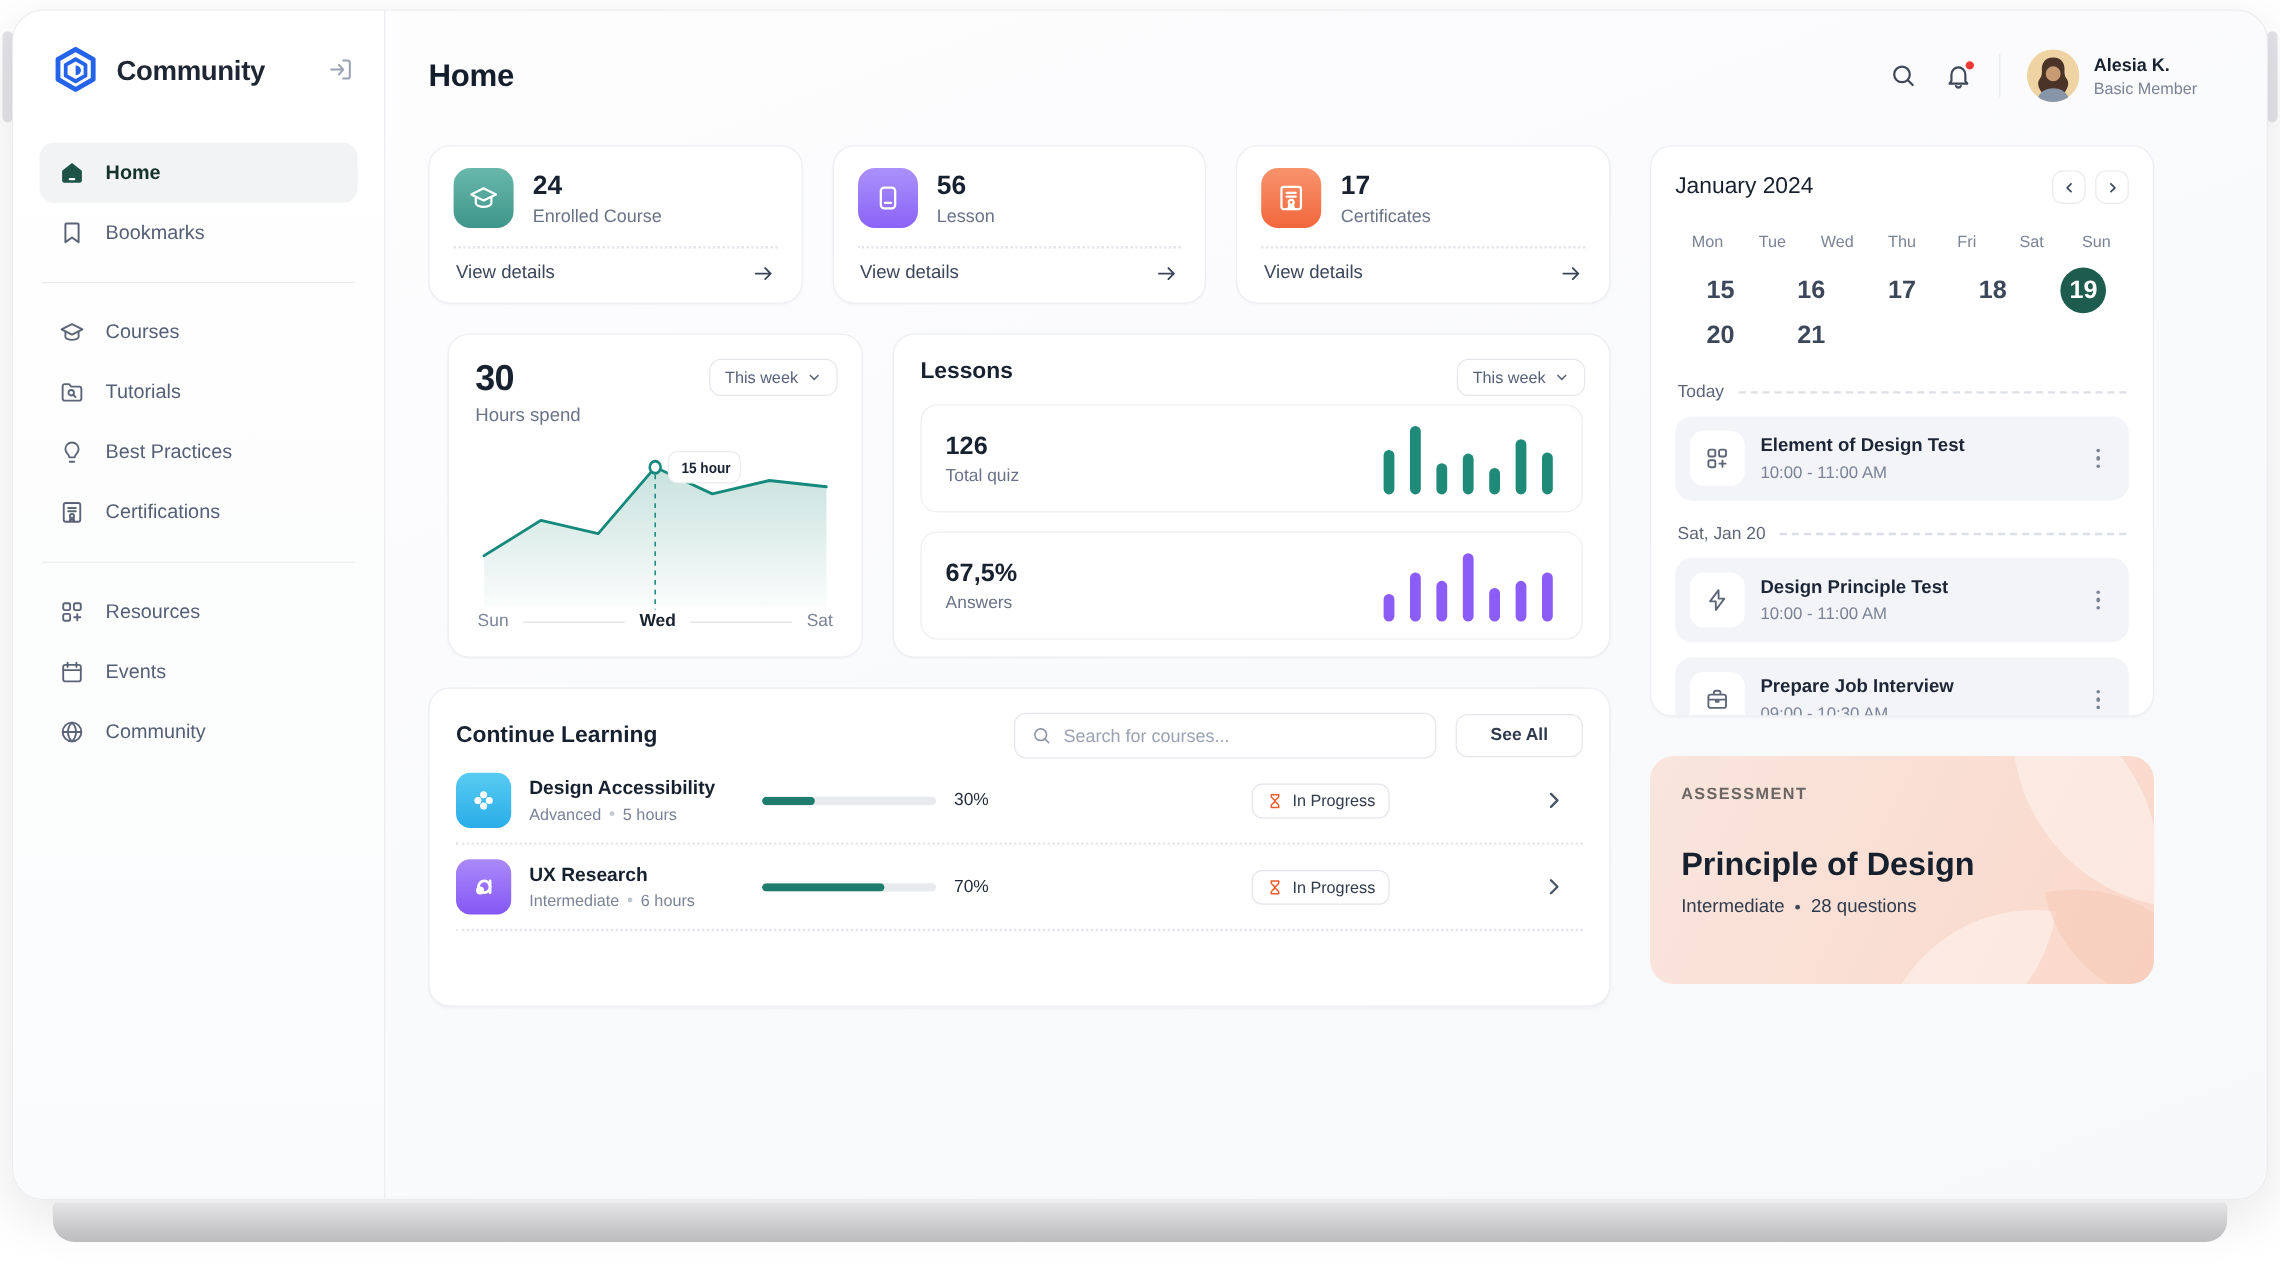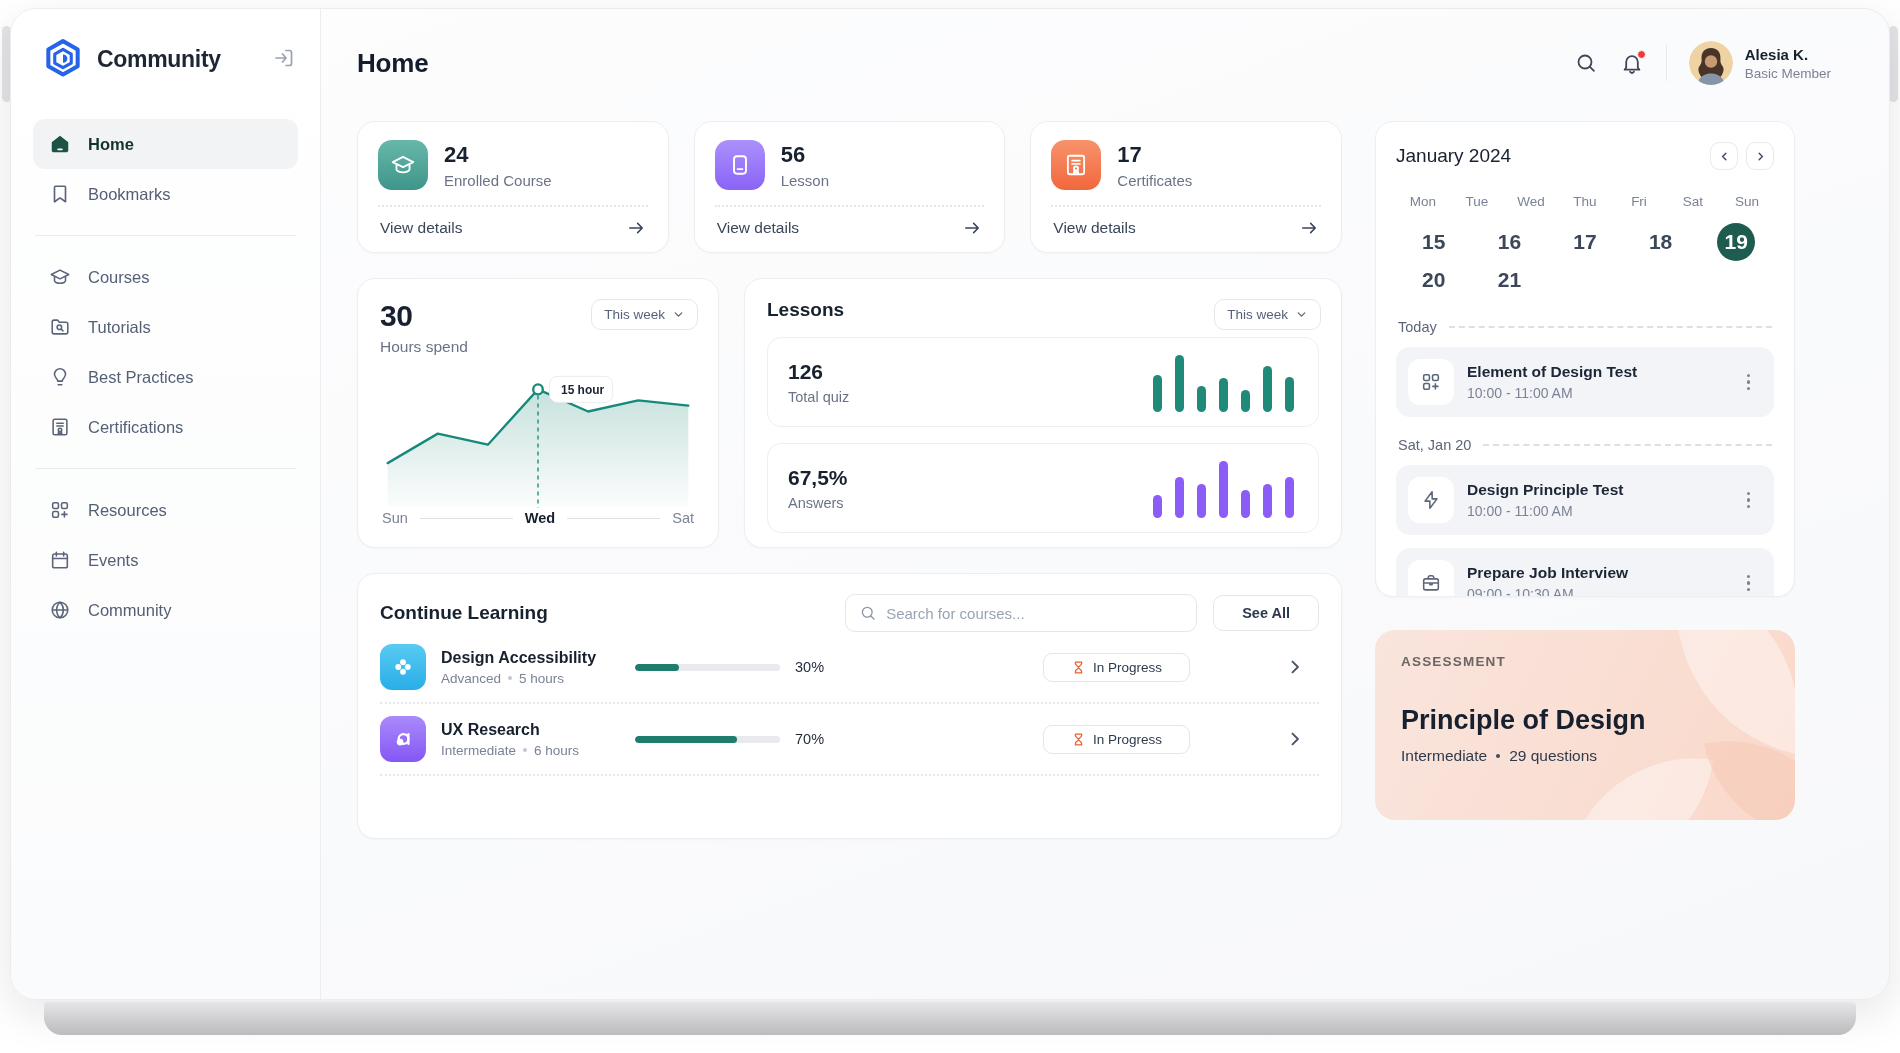--- a/index.html
+++ b/index.html
@@ -59,21 +59,21 @@
   .tile-1{background:linear-gradient(180deg,#ab91fb,#8a63f7)}
   .tile-2{background:linear-gradient(180deg,#f8936c,#f2673d)}
   .stat-value{font-size:22px;font-weight:700}
   .stat-label{font-size:15px;color:#6a7386;margin-top:4px}
   .stat-foot{margin-top:15px;border-top:2px dotted #e3e6ea;padding:11px 2px 4px;display:flex;align-items:center;justify-content:space-between;
     font-size:15.5px;color:#3b465a;cursor:pointer}
   .arrow-ic{width:20px;height:20px;color:#3b465a;display:flex}.arrow-ic svg{width:20px;height:20px}
 
   
   .row2{margin-top:25px;display:grid;grid-template-columns:362px 1fr;gap:25px;}
-  .hours-card{position:relative;padding:20px 22px 14px;height:270px;}
+  .hours-card{position:relative;padding:20px 22px 14px;height:270px;margin-left:16px;}
   .big-num{font-size:30px;font-weight:800;letter-spacing:-.5px}
   .sub{font-size:15.5px;color:#6a7386;margin-top:5px}
   .pill{position:absolute;top:20px;right:20px;display:flex;align-items:center;gap:7px;border:1px solid #e5e7ec;border-radius:10px;
     padding:7px 12px;font-size:13.5px;color:#56617a;cursor:pointer;background:#fff}
   .pill svg{width:13px;height:13px}
   #hoursChart{width:100%;height:152px;margin-top:2px;display:block}
   .axis{display:flex;align-items:center;font-size:14.5px;color:#7a8396;padding:0 2px;}
   .axis i{flex:1;height:1px;background:#dfe2e8;margin:0 12px}
   .axis .mid{color:#17202e;font-weight:700}
 
@@ -105,21 +105,21 @@
   .ctile-0{background:linear-gradient(180deg,#58cbf2,#29ade8)}
   .ctile-1{background:linear-gradient(180deg,#aa8afa,#8557f5)}
   .course-name{font-size:16px;font-weight:700;color:#17202e}
   .course-meta{font-size:13.5px;color:#7a8396;margin-top:4px;display:flex;align-items:center;gap:7px}
   .course-meta .dot{width:4px;height:4px;border-radius:50%;background:#c2c8d2;display:inline-block}
   .cell-progress{display:flex;align-items:center;gap:15px}
   .track{width:145px;height:7px;border-radius:4px;background:#e8eaee;overflow:hidden}
   .fill{height:100%;border-radius:4px;background:#1f7d6d}
   .pct{font-size:14.5px;color:#1f2937}
   .cell-status{display:flex;align-items:center;padding-left:8px}
-  .badge{display:inline-flex;align-items:center;gap:7px;border:1px solid #e3e5ea;border-radius:9px;padding:6px 27px;font-size:13.5px;color:#2f3a4d;background:#fff}
+  .badge{display:inline-flex;align-items:center;gap:7px;border:1px solid #e3e5ea;border-radius:9px;padding:6px 11px;font-size:13.5px;color:#2f3a4d;background:#fff}
   .badge .hg{width:15px;height:15px;display:flex;color:#f05b2e}.badge .hg svg{width:15px;height:15px}
   .chev{margin-left:auto;margin-right:14px;width:20px;height:20px;color:#4a5568;cursor:pointer;display:flex}
   .chev svg{width:20px;height:20px}
 
   
   .calendar{padding:20px 20px 16px;height:476px;overflow:hidden}
   .cal-top{display:flex;align-items:center}
   .cal-month{font-size:19px;font-weight:400;flex:1}
   .cal-btn{width:28px;height:28px;border:1px solid #e8eaec;border-radius:9px;background:#fff;display:flex;align-items:center;justify-content:center;color:#3e4a5e;cursor:pointer;margin-left:8px}
   .cal-btn svg{width:13px;height:13px}
@@ -651,21 +651,21 @@
 
           <section class="assessment">
             <span class="petal p1"></span>
             <span class="petal p2"></span>
             <span class="petal p3"></span>
             <div class="as-label">ASSESSMENT</div>
             <div class="as-title">Principle of Design</div>
             <div class="as-meta">
               <span>Intermediate</span>
               <span class="dot"></span>
-              <span>29 questions</span>
+              <span>28 questions</span>
             </div>
           </section>
         </div>
       </div>
     </div>
   </div>
 
   <div class="base-bar"></div>
 </div>
 

